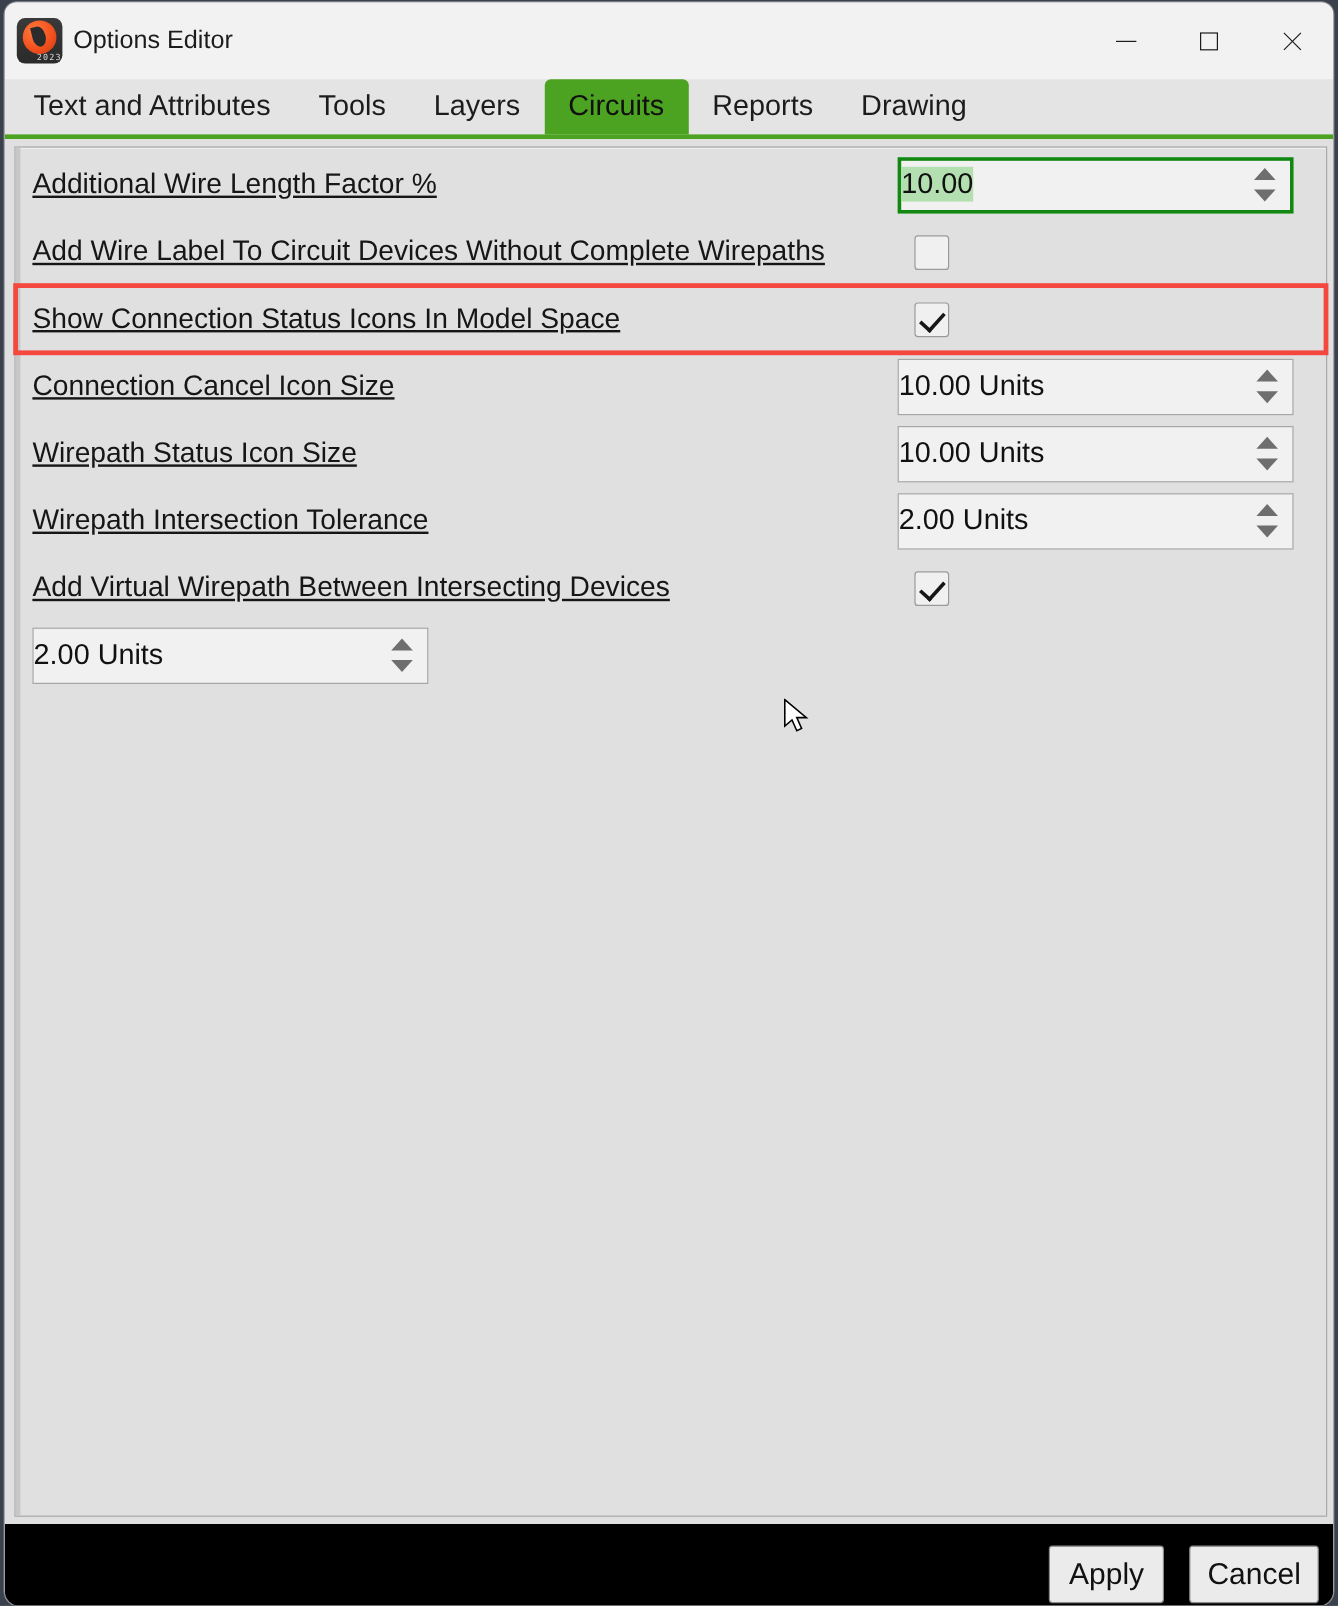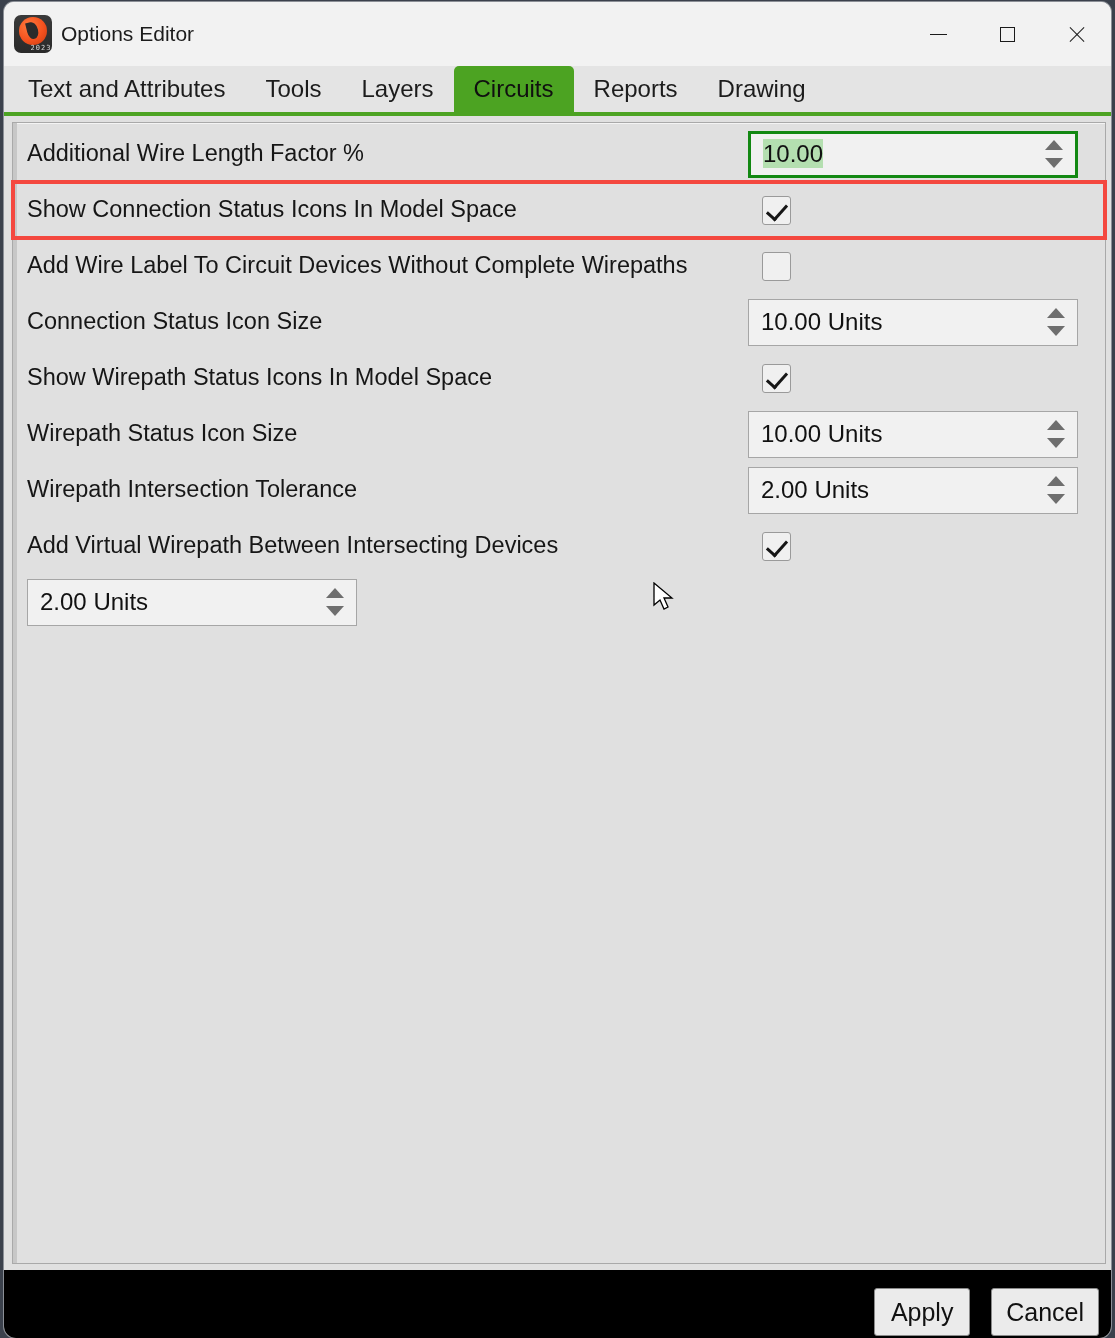--- a/index.html
+++ b/index.html
@@ -170,20 +170,21 @@
     align-items: center;
     min-height: 56px;
     padding: 0 12px 0 14px;
   }
   .row .label {
     flex: 1;
     font-size: 23.5px;
     color: #161616;
     line-height: 1.52;
     padding-right: 16px;
+    text-decoration: underline;
   }
   .row .ctrl {
     width: 345px;
     flex: 0 0 345px;
     display: flex;
     align-items: center;
   }
 
   
   .spin {
@@ -193,21 +194,20 @@
     background: #f1f1f1;
     border: 1px solid #a6a6a6;
     display: flex;
     align-items: center;
   }
   .spin.focused {
     border: 3px solid #128812;
     background: #f1f1f1;
   }
   .spin .val {
-    padding-left: 12px;
     font-size: 24px;
     color: #111;
     white-space: nowrap;
   }
   .spin .val .sel {
     background: #b4dfb0;
     padding: 1px 0;
   }
   .spin .arrows {
     position: absolute;
@@ -336,51 +336,45 @@
               <div class="ctrl">
                 <div class="spin focused">
                   <div class="val"><span class="sel">10.00</span></div>
                   <div class="arrows">
                     <div class="tri-up"></div>
                     <div class="tri-dn"></div>
                   </div>
                 </div>
               </div>
             </div>
+            <div class="row">
+              <div class="label">Add Wire Label To Circuit Devices Without Complete Wirepaths</div>
+              <div class="ctrl">
+                <div class="cbox"></div>
+              </div>
+            </div>
             <div class="row highlighted">
               <div class="label">Show Connection Status Icons In Model Space</div>
               <div class="ctrl">
                 <div class="cbox checked"></div>
               </div>
             </div>
             <div class="row">
-              <div class="label">Add Wire Label To Circuit Devices Without Complete Wirepaths</div>
-              <div class="ctrl">
-                <div class="cbox"></div>
-              </div>
-            </div>
-            <div class="row">
-              <div class="label">Connection Status Icon Size</div>
+              <div class="label">Connection Cancel Icon Size</div>
               <div class="ctrl">
                 <div class="spin">
                   <div class="val">10.00 Units</div>
                   <div class="arrows">
                     <div class="tri-up"></div>
                     <div class="tri-dn"></div>
                   </div>
                 </div>
               </div>
             </div>
             <div class="row">
-              <div class="label">Show Wirepath Status Icons In Model Space</div>
-              <div class="ctrl">
-                <div class="cbox checked"></div>
-              </div>
-            </div>
-            <div class="row">
               <div class="label">Wirepath Status Icon Size</div>
               <div class="ctrl">
                 <div class="spin">
                   <div class="val">10.00 Units</div>
                   <div class="arrows">
                     <div class="tri-up"></div>
                     <div class="tri-dn"></div>
                   </div>
                 </div>
               </div>

